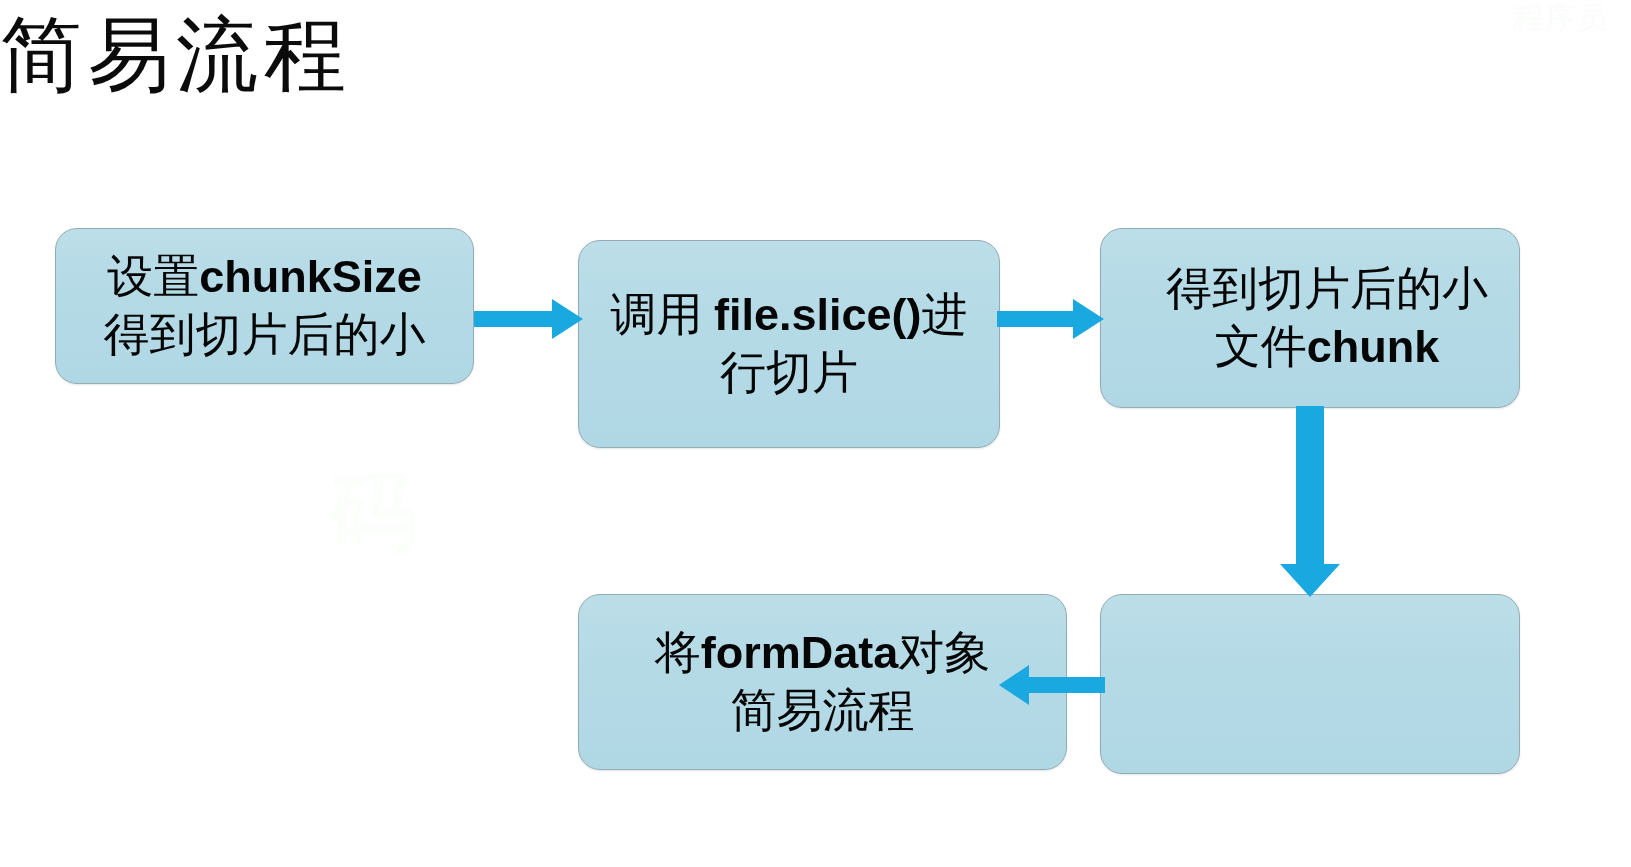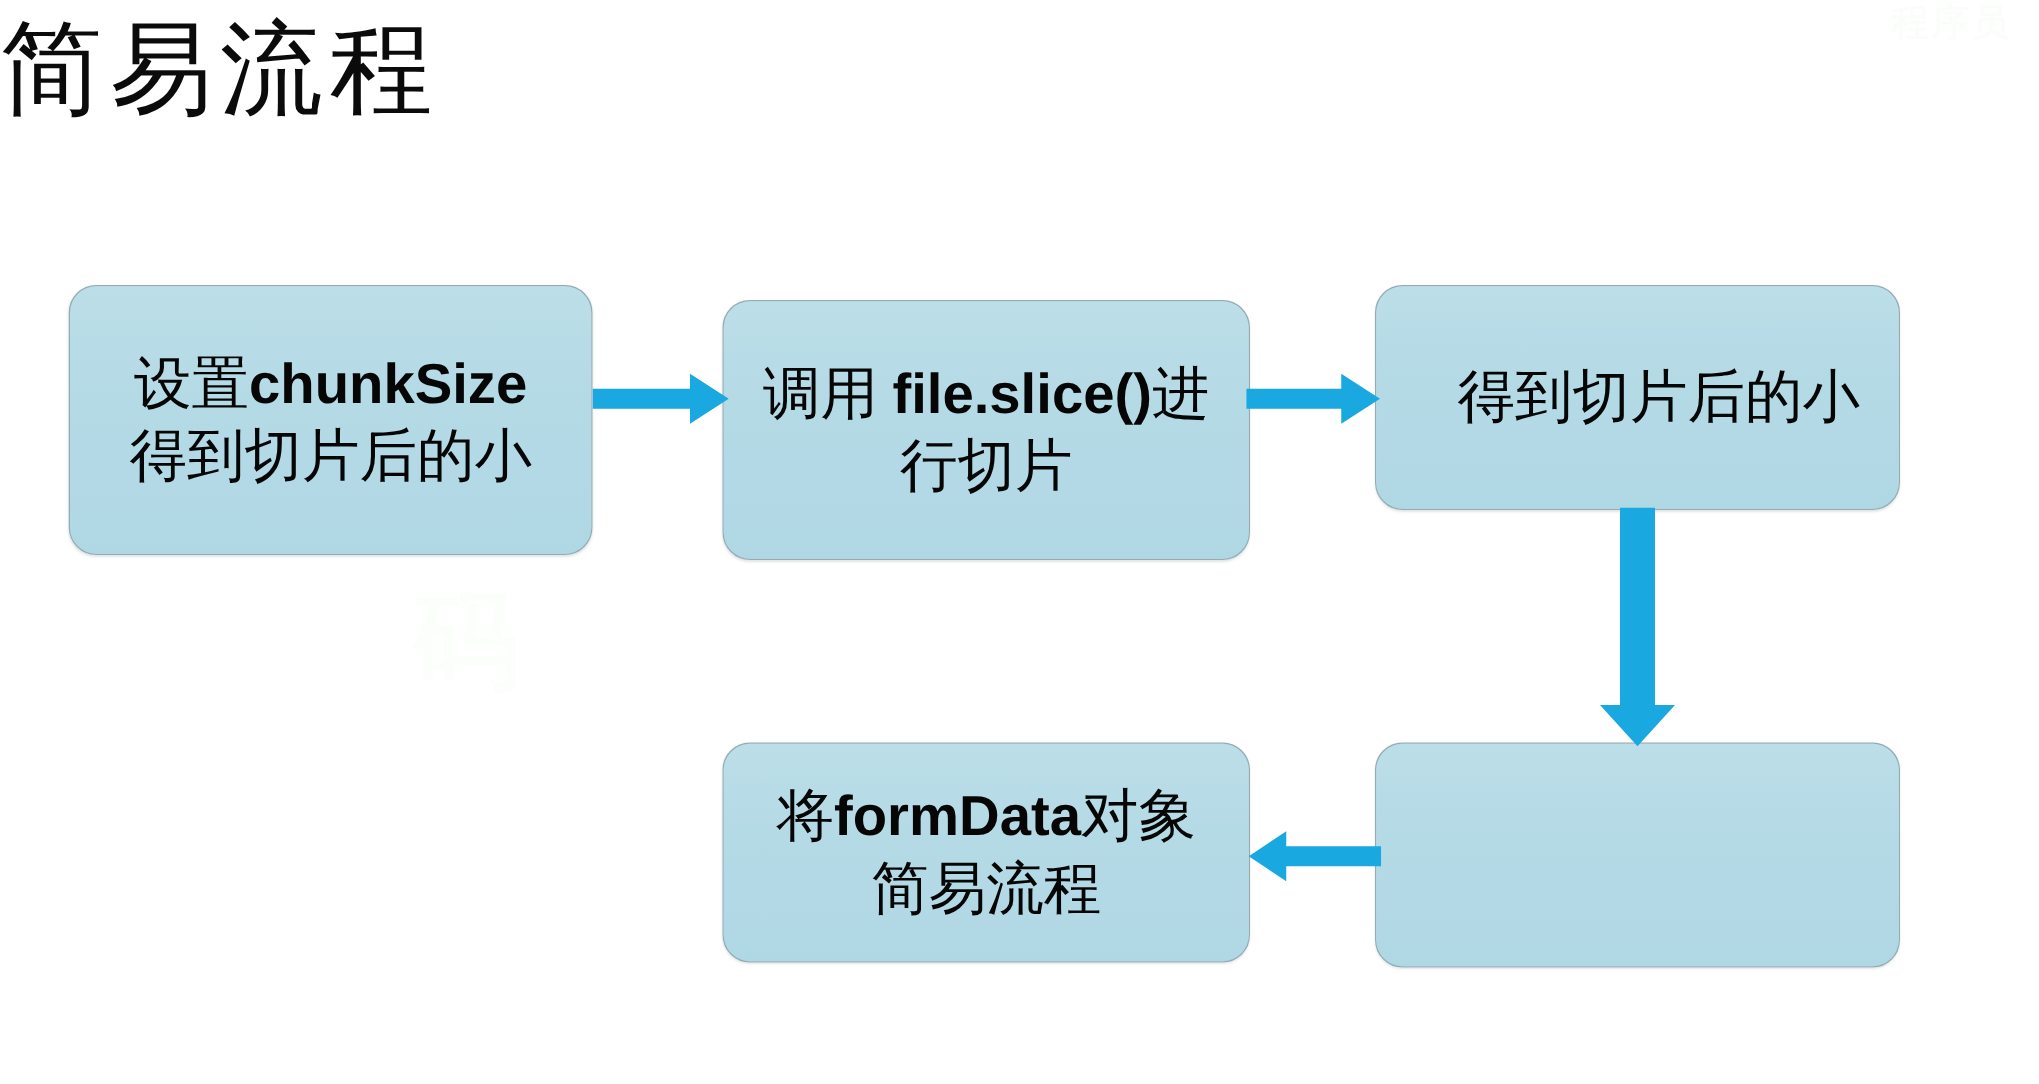--- a/index.html
+++ b/index.html
@@ -78,25 +78,25 @@
     line-height: 58px;
     white-space: nowrap;
   }
   .node .line .lat {
     font-family: "Liberation Sans", "DejaVu Sans", sans-serif;
     font-weight: bold;
     font-size: 45px;
   }
 
   
-  #node-1 { left: 55px;   top: 228px; width: 419px; height: 216px; }
+  #node-1 { left: 55px;   top: 228px; width: 419px; height: 156px; }
   #node-2 { left: 578px;  top: 240px; width: 422px; height: 208px; }
   #node-3 { left: 1100px; top: 228px; width: 420px; height: 180px; padding-left: 34px; }
   #node-4 { left: 1100px; top: 594px; width: 420px; height: 180px; }
-  #node-5 { left: 578px;  top: 594px; width: 422px; height: 176px; }
+  #node-5 { left: 578px;  top: 594px; width: 489px; height: 176px; }
 
   
   .arrow { position: absolute; }
   .arrow svg { display: block; }
 
   #arrow-1 { left: 474px; top: 296px; }
   #arrow-2 { left: 997px; top: 296px; }
   #arrow-3 { left: 1279px; top: 406px; }
   #arrow-4 { left: 999px; top: 662px; }
 </style>
@@ -115,20 +115,21 @@
     <span class="line"><span>得到切片后的小</span></span>
   </div>
 
   <div class="node" id="node-2">
     <span class="line"><span>调用 </span><span class="lat">file.slice()</span><span>进</span></span>
     <span class="line"><span>行切片</span></span>
   </div>
 
   <div class="node" id="node-3">
     <span class="line"><span>得到切片后的小</span></span>
+    <span class="line"><span>文件</span><span class="lat">chunk</span></span>
   </div>
 
   <div class="node" id="node-4">
   </div>
 
   <div class="node" id="node-5">
     <span class="line"><span>将</span><span class="lat">formData</span><span>对象</span></span>
     <span class="line"><span>简易流程</span></span>
   </div>
 

